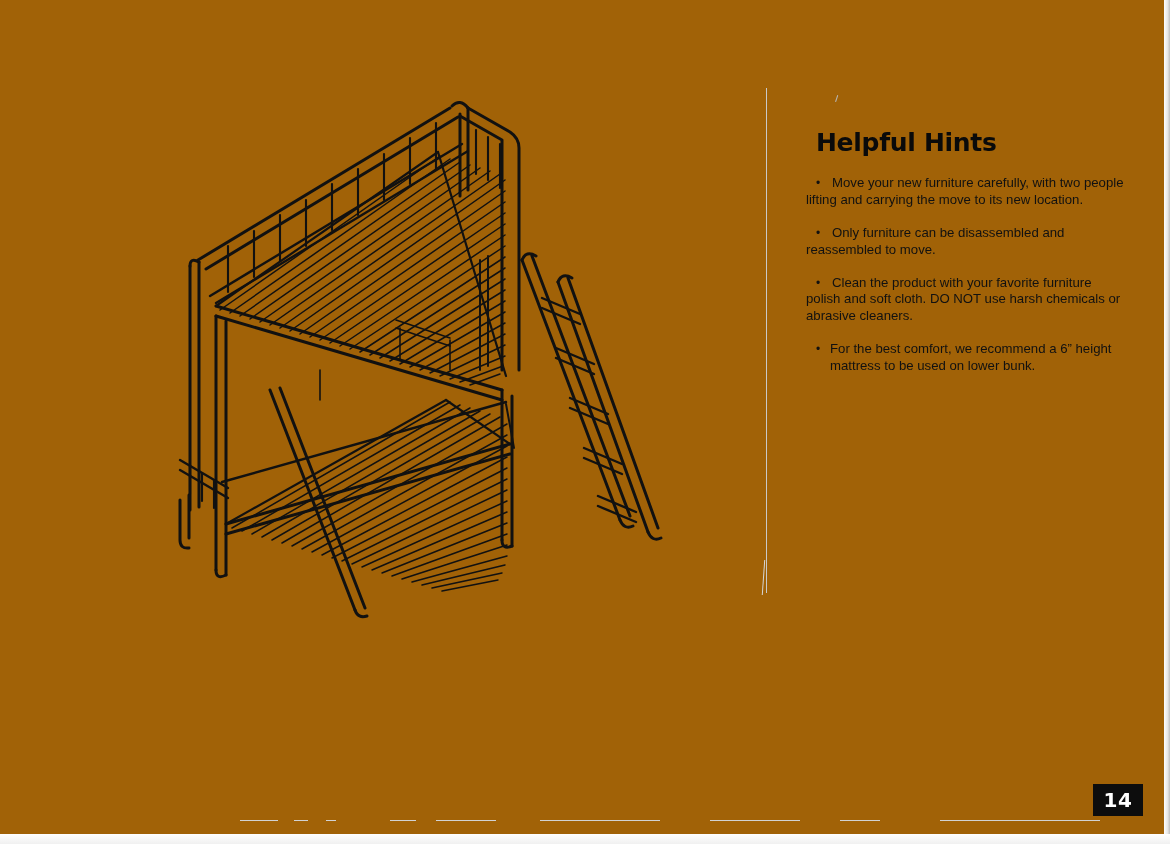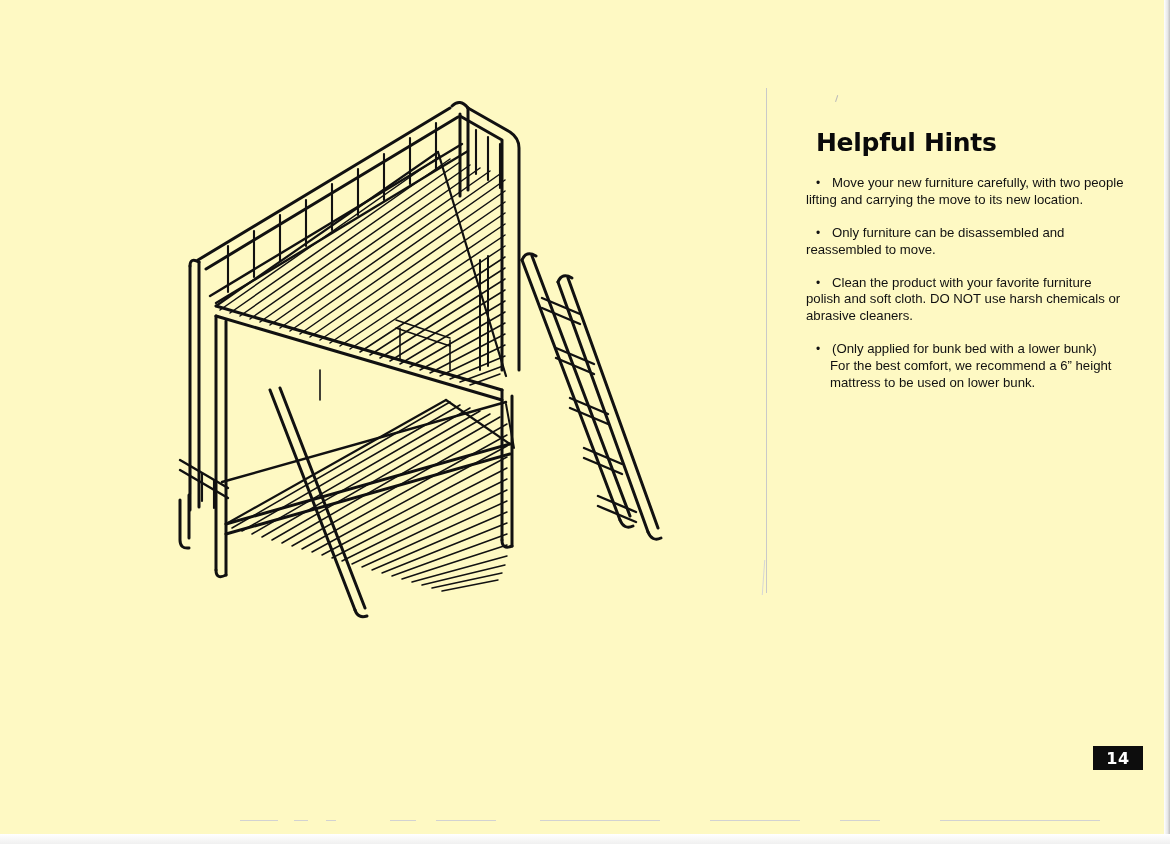--- a/index.html
+++ b/index.html
@@ -15,21 +15,21 @@
     font-family: "Liberation Sans", sans-serif;
     color: #000;
   }
 
   
   .page {
     position: absolute;
     left: 0; top: 0;
     width: 1170px;
     height: 844px;
-    background: #fef9c3;
+    background: #a16207;
     text-decoration: underline;
   }
 
   
   .scan-edge {
     position: absolute;
     top: 0; right: 0;
     width: 6px;
     height: 844px;
     background: linear-gradient(to right, #ffffff 0%, #e7e7e7 60%, #bfbfbf 100%);
@@ -120,27 +120,27 @@
     width: 6px;
     height: 7px;
     border-left: 1px solid #b9b9b9;
     transform: rotate(18deg);
   }
 
   
   .page-num {
     position: absolute;
     left: 1093px;
-    top: 746px;
+    top: 784px;
     width: 50px;
-    height: 24px;
+    height: 32px;
     background: #0d0d0d;
     color: #fff;
     font-family: "DejaVu Sans", sans-serif;
-    font-size: 16px;
+    font-size: 20px;
     font-weight: bold;
     display: flex;
     align-items: center;
     justify-content: center;
     letter-spacing: 0.5px;
   }
 
   
   .illus {
     position: absolute;
@@ -344,21 +344,20 @@
       <span class="htext">Only  furniture can be disassembled and reassembled to move.</span>
     </div>
 
     <div class="hint indent">
       <span class="bullet">•</span>
       <span class="htext">Clean the product with your favorite furniture polish and soft cloth. DO NOT use harsh chemicals or abrasive cleaners.</span>
     </div>
 
     <div class="hint last">
       <span class="bullet">•</span>
-      <span class="htext">(Only applied for bunk bed with a lower bunk)</span>
       <span class="htext" style="text-indent:0;margin-left:24px;">For the best comfort, we recommend a 6” height mattress to be used on lower bunk.</span>
     </div>
   </div>
 
   <div class="page-num">14</div>
 
   <div class="scan-edge"></div>
   <div class="scan-bottom"></div>
 </div>
 

